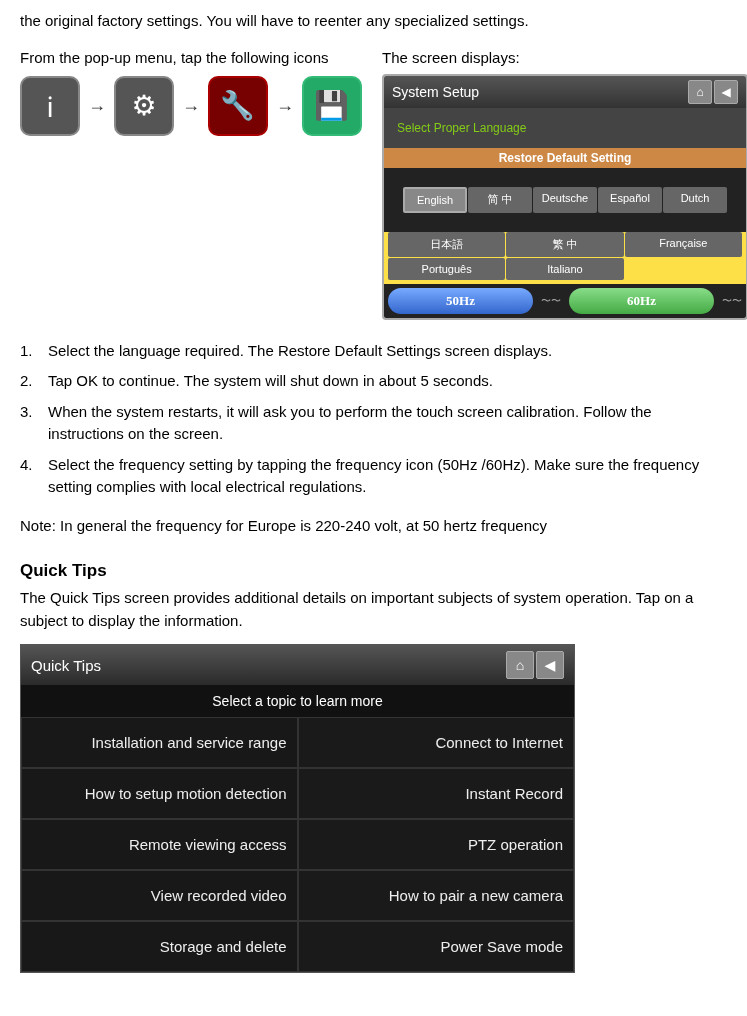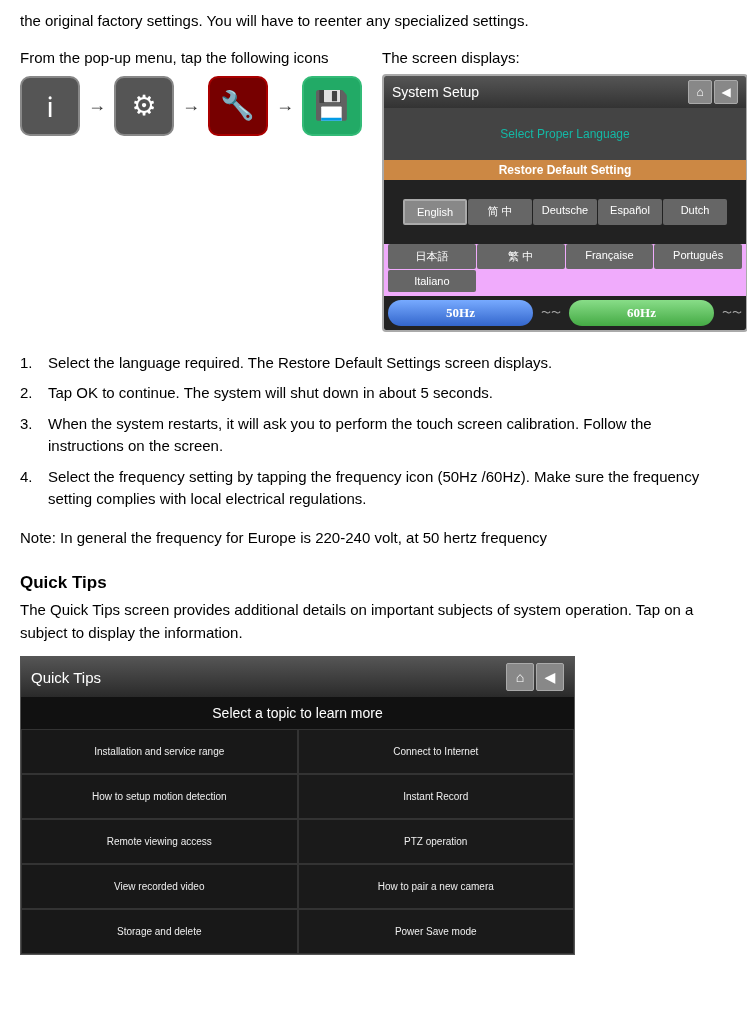--- a/index.html
+++ b/index.html
@@ -93,23 +93,23 @@
       display: flex;
       align-items: center;
       justify-content: center;
       color: #fff;
       font-size: 12px;
       border-radius: 2px;
     }
 
     .ss-subtitle {
       background: #444;
-      color: #14b8a6;
-      text-align: center;
-      padding: 19px;
+      color: #84cc16;
+      text-align: left;
+      padding: 13px;
       font-size: 12px;
     }
 
     .ss-restore {
       background: #c84;
       color: #fff;
       text-align: center;
       padding: 3px;
       font-size: 12px;
       font-weight: bold;
@@ -131,23 +131,23 @@
       font-size: 11px;
       border-radius: 2px;
     }
 
     .ss-lang-btn.active {
       background: #888;
       border: 2px solid #aaa;
     }
 
     .ss-lang-row2 {
-      background: #f0abfc;
+      background: #fde047;
       display: grid;
-      grid-template-columns: repeat(4, 1fr);
+      grid-template-columns: repeat(3, 1fr);
       gap: 1px;
       padding: 0 4px 4px 4px;
     }
 
     .ss-freq-row {
       background: #222;
       display: flex;
       justify-content: space-around;
       padding: 4px;
       gap: 8px;
@@ -259,24 +259,24 @@
     }
 
     .qt-grid {
       background: #111;
       display: grid;
       grid-template-columns: 1fr 1fr;
     }
 
     .qt-cell {
       color: #eee;
-      text-align: center;
+      text-align: right;
       padding: 16px 10px;
       border: 1px solid #333;
-      font-size: 10px;
+      font-size: 15px;
       background: #1a1a1a;
     }
 
     .qt-cell:nth-child(odd) {
       background: #181818;
     }
   </style>
 </head>
 <body>
 

